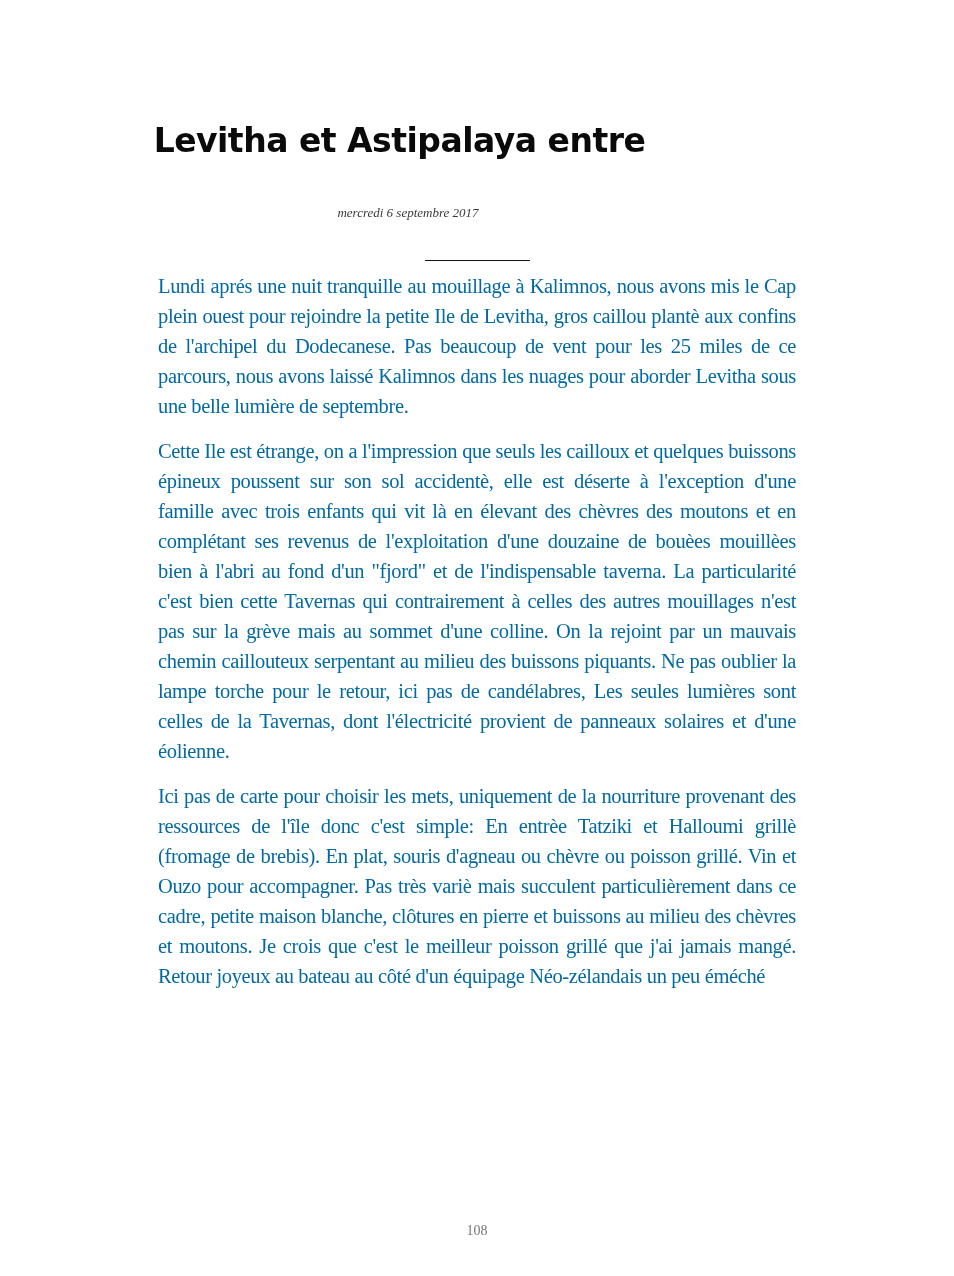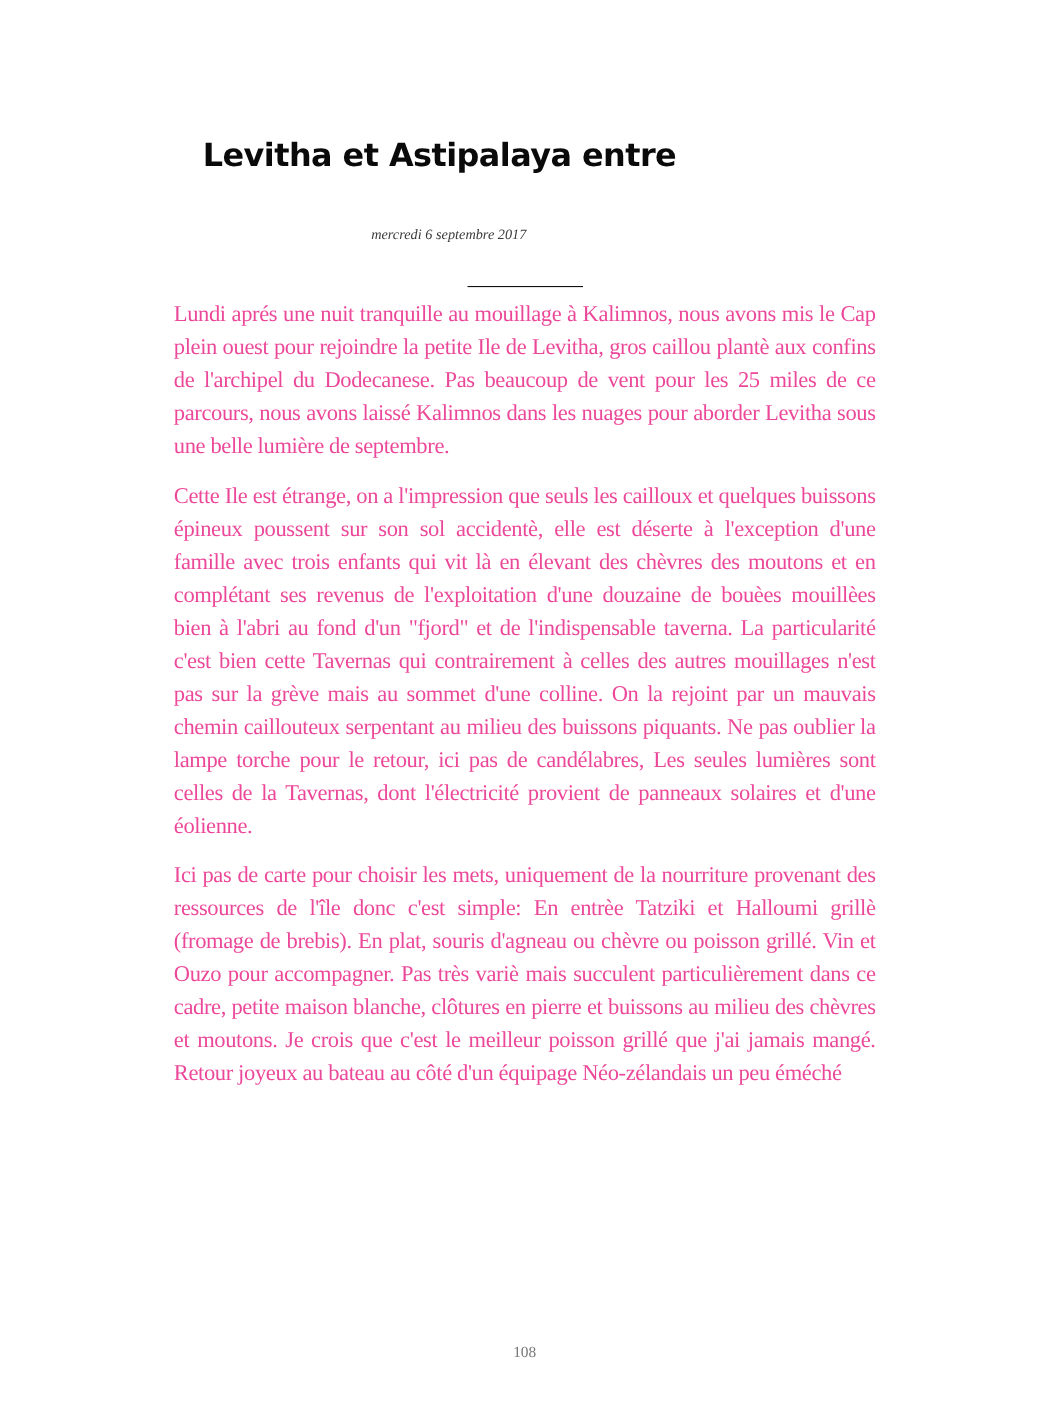--- a/index.html
+++ b/index.html
@@ -21,21 +21,21 @@
       background: #ffffff;
     }
     .title {
       position: absolute;
       left: 0;
       top: 120px;
       width: 799px;
       text-align: center;
       font-family: "DejaVu Sans", sans-serif;
       font-weight: bold;
-      font-size: 29px;
+      font-size: 33px;
       line-height: 42px;
       color: #0a0a0a;
       letter-spacing: -0.5px;
     }
     .title .line { display: block; }
     .date {
       position: absolute;
       left: 0;
       top: 205px;
       width: 816px;
@@ -55,21 +55,21 @@
       border-top: 1.5px solid #111111;
     }
     .body-text {
       position: absolute;
       left: 158px;
       top: 271px;
       width: 638px;
       font-family: "Liberation Serif", serif;
       font-size: 20.5px;
       line-height: 30px;
-      color: #ec4899;
+      color: #0369a1;
       text-align: justify;
     }
     .body-text p {
       margin: 0 0 15px 0;
       letter-spacing: -0.35px;
       word-spacing: 0px;
     }
     .page-number {
       position: absolute;
       left: 0;

